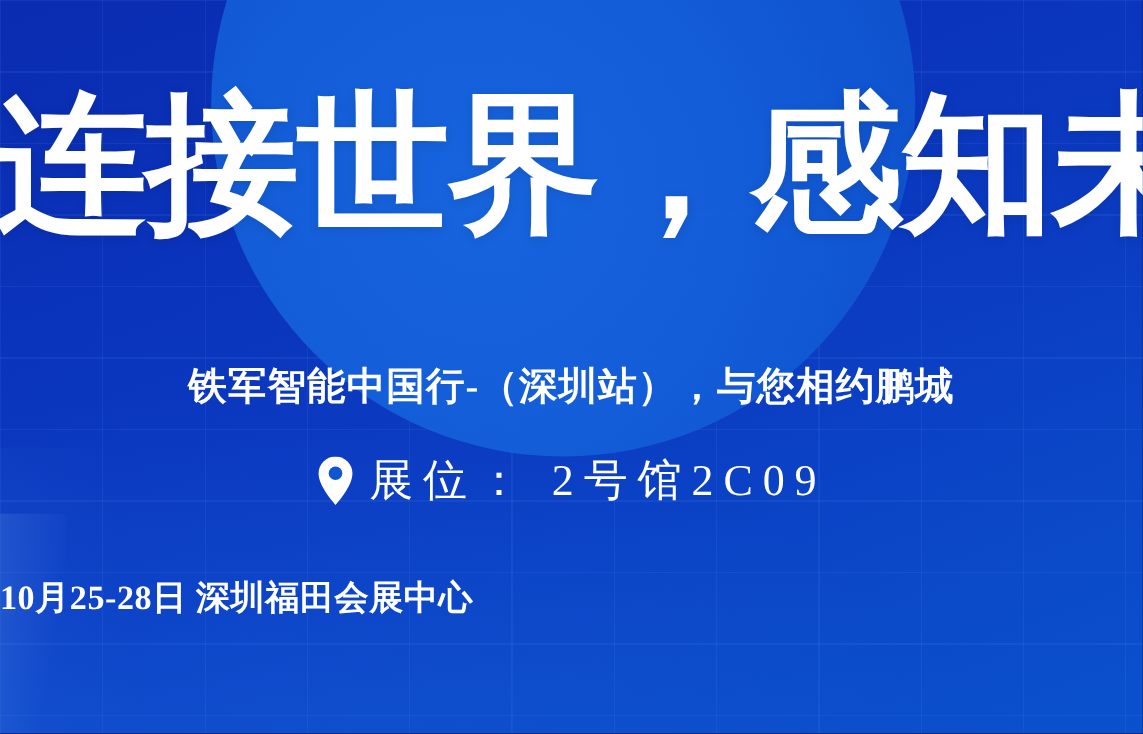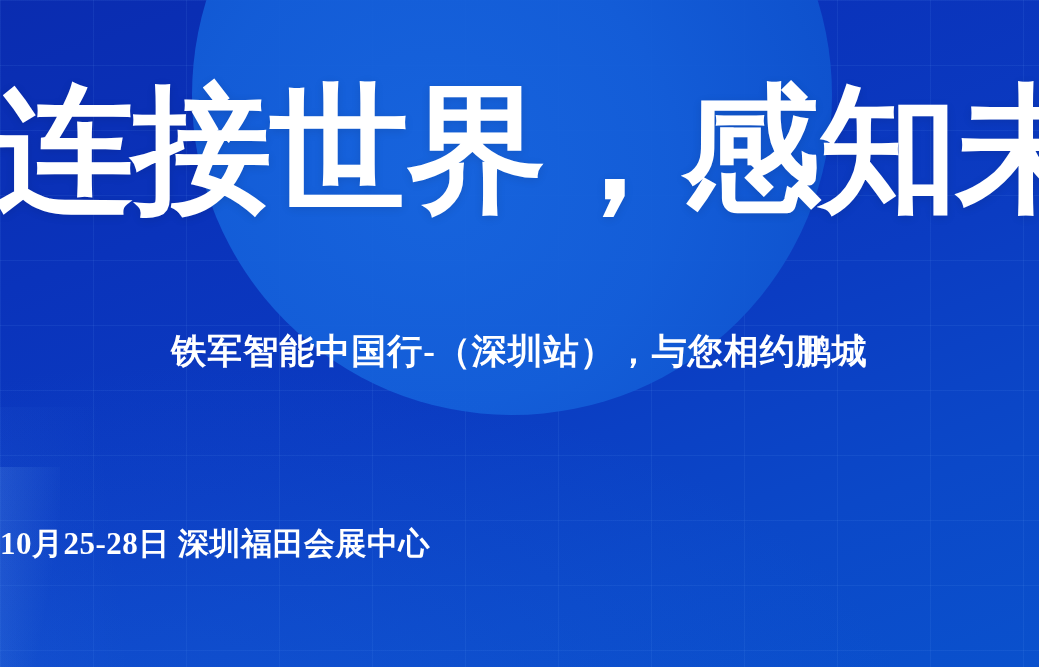--- a/index.html
+++ b/index.html
@@ -166,17 +166,24 @@
   <div class="vignette"></div>
   <div class="sheen"></div>
   <div class="sheen2"></div>
 
   <div class="content">
 
     <div class="headline">连接世界，感知未来</div>
 
     <div class="subtitle">铁军智能中国行-（深圳站），与您相约鹏城</div>
 
+    <div class="booth-row">
+      <svg class="pin-icon" viewBox="0 0 24 32" aria-hidden="true">
+        <path d="M12 0C5.8 0 0.8 5 0.8 11.2c0 8.1 9.6 19 11.2 20.8 1.6-1.8 11.2-12.7 11.2-20.8C23.2 5 18.2 0 12 0z" fill="#ffffff"></path>
+        <circle cx="12" cy="11.1" r="4.5" fill="#0f56d0"></circle>
+      </svg>
+      <span class="booth-text">展位： 2号馆2C09</span>
+    </div>
 
     <div class="date-line">10月25-28日  深圳福田会展中心</div>
 
   </div>
 </div>
 
 </body></html>

